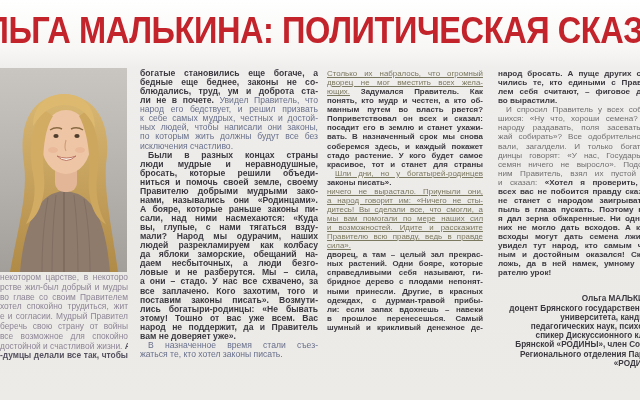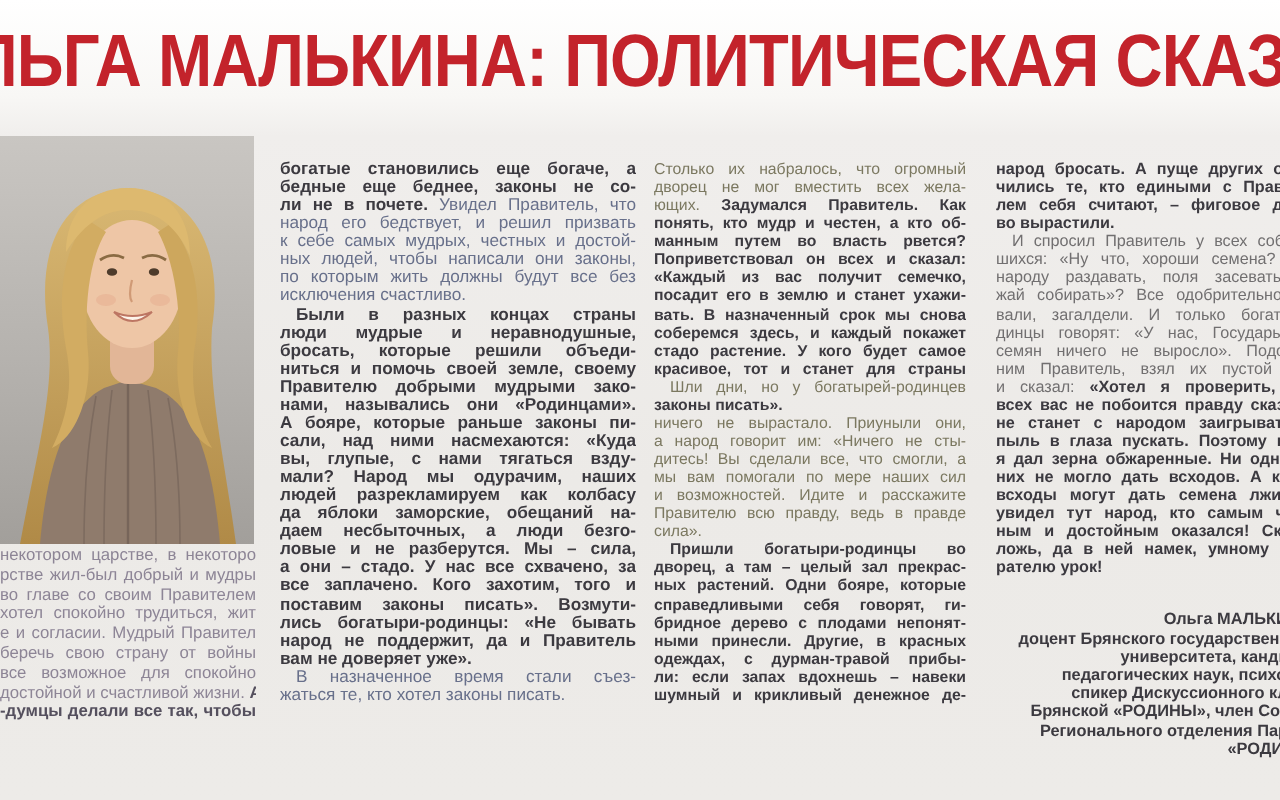--- a/index.html
+++ b/index.html
@@ -8,32 +8,32 @@
     background:linear-gradient(180deg,#ffffff 0%,#f8f7f5 12%,#f0eeec 17%,#eceae7 60%,#edebe8 100%);
     font-family:"Liberation Sans","DejaVu Sans",sans-serif;
   }
   .headline{
     position:absolute;left:-14px;top:9px;
     font-size:37px;font-weight:bold;letter-spacing:-0.5px;line-height:44px;
     color:#c3232b;white-space:nowrap;
     transform:scaleX(.88);transform-origin:0 50%;
   }
   .photo{position:absolute;left:0;top:68px;width:127px;height:204px;}
-  .col{position:absolute;top:80px;}
+  .col{position:absolute;top:69px;}
   .c1{left:0;top:273px;width:128px;font-size:8.4px;line-height:9.8px;}
   .c2{left:140px;width:178px;font-size:8.6px;line-height:9.07px;}
   .c3{left:327px;width:156px;font-size:7.9px;line-height:9.07px;}
   .c4{left:498px;width:160px;font-size:8.1px;line-height:9.07px;}
   .line{text-align:justify;text-align-last:justify;white-space:nowrap;overflow:hidden;}
   .line.end{text-align-last:left;}
   .line.ind{text-indent:8px;}
   .b{font-weight:bold;color:#3c3a40;}
   .c1 .r{color:#8d8596;} .c1 .b{color:#55505e;}
   .c2 .r{color:#68708b;margin-top:15px;}
-  .c3 .r{color:#7b7860;}
+  .c3 .r{color:#7b7860;text-decoration:underline;}
   .c4 .r{color:#716f70;}
   .byline{margin-top:17px;}
   .byline .line{
     text-align:right;text-align-last:right;overflow:visible;
     font-weight:bold;color:#3c3a40;font-size:8.2px;line-height:9.2px;white-space:nowrap;
   }
 </style>
 </head>
 <body>
 
@@ -80,20 +80,21 @@
       <div class="line"><span class="r">хотел спокойно трудиться, жит</span></div>
       <div class="line"><span class="r">е и согласии. Мудрый Правител</span></div>
       <div class="line"><span class="r">беречь свою страну от войны</span></div>
       <div class="line"><span class="r">все возможное для спокойно</span></div>
       <div class="line"><span class="r">достойной и счастливой жизни.</span><span class="b"> А</span></div>
       <div class="line"><span class="b">-думцы делали все так, чтобы</span></div>
     </div>
   <div class="col c2">
       <div class="line"><span class="b">богатые становились еще богаче, а</span></div>
       <div class="line"><span class="b">бедные еще беднее, законы не со-</span></div>
+      <div class="line"><span class="b">блюдались, труд, ум и доброта ста-</span></div>
       <div class="line"><span class="b">ли не в почете.</span><span class="r"> Увидел Правитель, что</span></div>
       <div class="line"><span class="r">народ его бедствует, и решил призвать</span></div>
       <div class="line"><span class="r">к себе самых мудрых, честных и достой-</span></div>
       <div class="line"><span class="r">ных людей, чтобы написали они законы,</span></div>
       <div class="line"><span class="r">по которым жить должны будут все без</span></div>
       <div class="line end"><span class="r">исключения счастливо.</span></div>
       <div class="line ind"><span class="b">Были в разных концах страны</span></div>
       <div class="line"><span class="b">люди мудрые и неравнодушные,</span></div>
       <div class="line"><span class="b">бросать, которые решили объеди-</span></div>
       <div class="line"><span class="b">ниться и помочь своей земле, своему</span></div>
@@ -104,55 +105,55 @@
       <div class="line"><span class="b">вы, глупые, с нами тягаться взду-</span></div>
       <div class="line"><span class="b">мали? Народ мы одурачим, наших</span></div>
       <div class="line"><span class="b">людей разрекламируем как колбасу</span></div>
       <div class="line"><span class="b">да яблоки заморские, обещаний на-</span></div>
       <div class="line"><span class="b">даем несбыточных, а люди безго-</span></div>
       <div class="line"><span class="b">ловые и не разберутся. Мы – сила,</span></div>
       <div class="line"><span class="b">а они – стадо. У нас все схвачено, за</span></div>
       <div class="line"><span class="b">все заплачено. Кого захотим, того и</span></div>
       <div class="line"><span class="b">поставим законы писать». Возмути-</span></div>
       <div class="line"><span class="b">лись богатыри-родинцы: «Не бывать</span></div>
+      <div class="line"><span class="b">этому! Тошно от вас уже всем. Вас</span></div>
       <div class="line"><span class="b">народ не поддержит, да и Правитель</span></div>
       <div class="line end"><span class="b">вам не доверяет уже».</span></div>
       <div class="line ind"><span class="r">В назначенное время стали съез-</span></div>
       <div class="line end"><span class="r">жаться те, кто хотел законы писать.</span></div>
     </div>
   <div class="col c3">
       <div class="line"><span class="r">Столько их набралось, что огромный</span></div>
       <div class="line"><span class="r">дворец не мог вместить всех жела-</span></div>
       <div class="line"><span class="r">ющих.</span><span class="b"> Задумался Правитель. Как</span></div>
       <div class="line"><span class="b">понять, кто мудр и честен, а кто об-</span></div>
       <div class="line"><span class="b">манным путем во власть рвется?</span></div>
       <div class="line"><span class="b">Поприветствовал он всех и сказал:</span></div>
-      <div class="line"><span class="b">«Каждый из вас получит семечко,</span></div>
       <div class="line"><span class="b">посадит его в землю и станет ухажи-</span></div>
       <div class="line"><span class="b">вать. В назначенный срок мы снова</span></div>
       <div class="line"><span class="b">соберемся здесь, и каждый покажет</span></div>
       <div class="line"><span class="b">стадо растение. У кого будет самое</span></div>
       <div class="line"><span class="b">красивое, тот и станет для страны</span></div>
       <div class="line ind"><span class="r">Шли дни, но у богатырей-родинцев</span></div>
       <div class="line end"><span class="b">законы писать».</span></div>
       <div class="line"><span class="r">ничего не вырастало. Приуныли они,</span></div>
       <div class="line"><span class="r">а народ говорит им: «Ничего не сты-</span></div>
       <div class="line"><span class="r">дитесь! Вы сделали все, что смогли, а</span></div>
       <div class="line"><span class="r">мы вам помогали по мере наших сил</span></div>
       <div class="line"><span class="r">и возможностей. Идите и расскажите</span></div>
       <div class="line"><span class="r">Правителю всю правду, ведь в правде</span></div>
       <div class="line end"><span class="r">сила».</span></div>
-      <div class="line ind"><span class="b">Пришли богатыри-родинцы во</span></div>
       <div class="line"><span class="b">дворец, а там – целый зал прекрас-</span></div>
       <div class="line"><span class="b">ных растений. Одни бояре, которые</span></div>
-      <div class="line"><span class="b">справедливыми себя говорят, ги-</span></div>
+      <div class="line"><span class="b">справедливыми себя называют, ги-</span></div>
       <div class="line"><span class="b">бридное дерево с плодами непонят-</span></div>
       <div class="line"><span class="b">ными принесли. Другие, в красных</span></div>
       <div class="line"><span class="b">одеждах, с дурман-травой прибы-</span></div>
       <div class="line"><span class="b">ли: если запах вдохнешь – навеки</span></div>
+      <div class="line"><span class="b">в прошлое перенесешься. Самый</span></div>
       <div class="line"><span class="b">шумный и крикливый денежное де-</span></div>
     </div>
   <div class="col c4">
     <div>
         <div class="line"><span class="b">народ бросать. А пуще других отли-</span></div>
         <div class="line"><span class="b">чились те, кто едиными с Правите-</span></div>
         <div class="line"><span class="b">лем себя считают, – фиговое дере-</span></div>
         <div class="line end"><span class="b">во вырастили.</span></div>
         <div class="line ind"><span class="r">И спросил Правитель у всех собрав-</span></div>
         <div class="line"><span class="r">шихся: «Ну что, хороши семена? Мо-</span></div>

